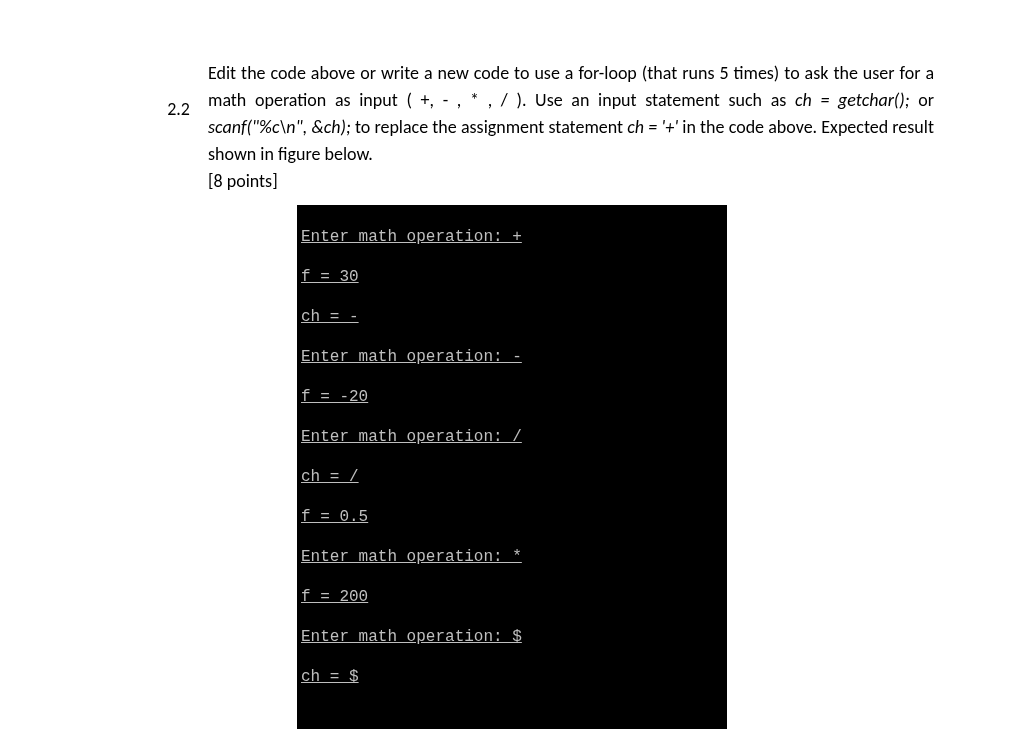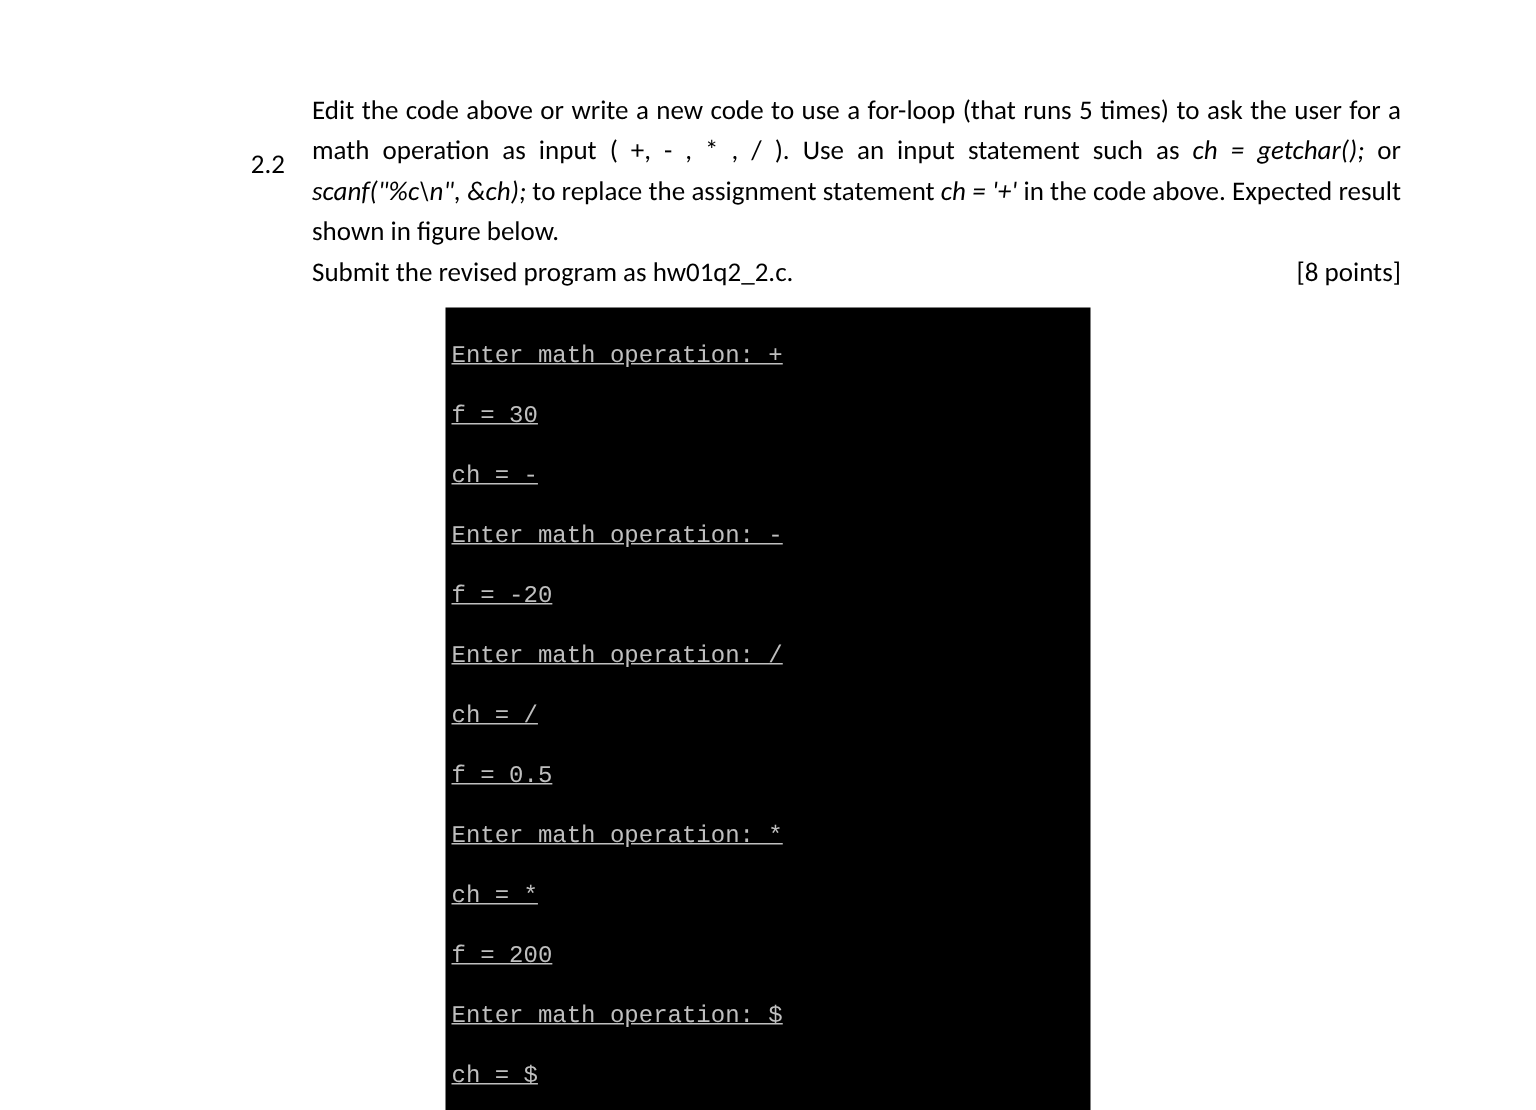--- a/index.html
+++ b/index.html
@@ -57,40 +57,36 @@
 </head>
 <body>
 
 <div class="page">
 
   <div class="q-row">
     <div class="q-num">2.2</div>
     <div class="q-body">
       <span>Edit the code above or write a new code to use a for-loop (that runs 5 times) to ask the user for a math operation as input ( +, - , * , / ). Use an input statement such as </span><span class="italic">ch = getchar();</span><span> or </span><span class="italic">scanf("%c\n", &amp;ch);</span><span> to replace the assignment statement </span><span class="italic">ch = '+'</span><span> in the code above. Expected result shown in figure below. </span>
       <span class="points-line">
-        <span>
-          <span>Submit the revised program as </span><span>hw01q2_2.c.</span>
-        </span>
         <span>[8 points]</span>
       </span>
     </div>
   </div>
 
   <div class="terminal-wrap">
     <div class="terminal">
 <span class="term-line">Enter math operation: +</span>
 <span class="term-line">f = 30</span>
 <span class="term-line">ch = -</span>
 <span class="term-line">Enter math operation: -</span>
 <span class="term-line">f = -20</span>
 <span class="term-line">Enter math operation: /</span>
 <span class="term-line">ch = /</span>
 <span class="term-line">f = 0.5</span>
 <span class="term-line">Enter math operation: *</span>
-<span class="term-line">ch = *</span>
 <span class="term-line">f = 200</span>
 <span class="term-line">Enter math operation: $</span>
 <span class="term-line">ch = $</span>
 
 </div>
   </div>
 
 </div>
 
 </body></html>

